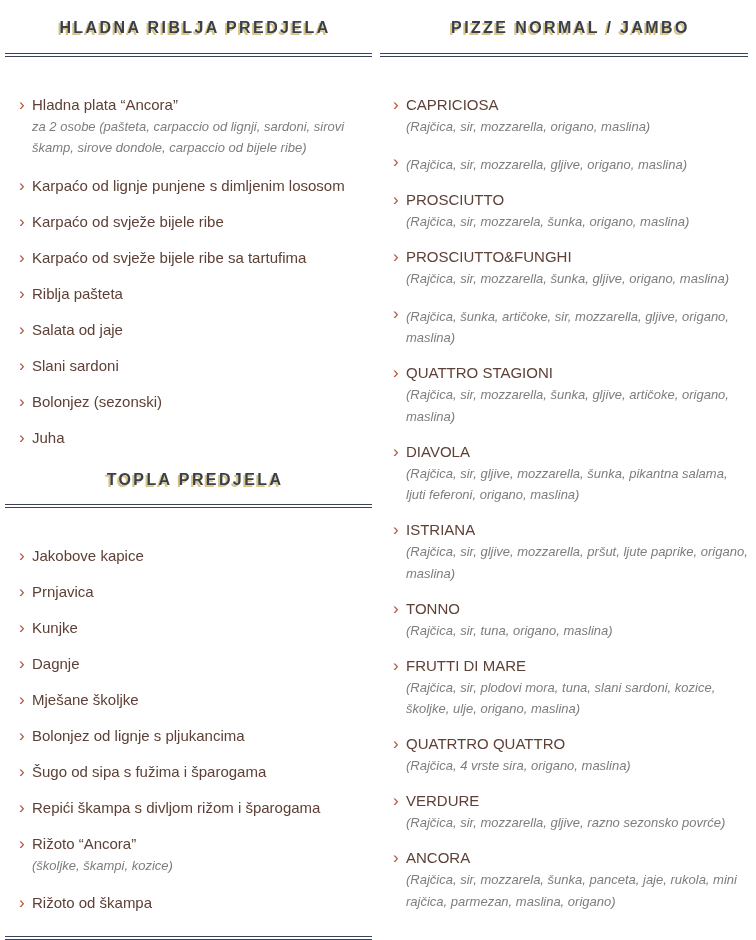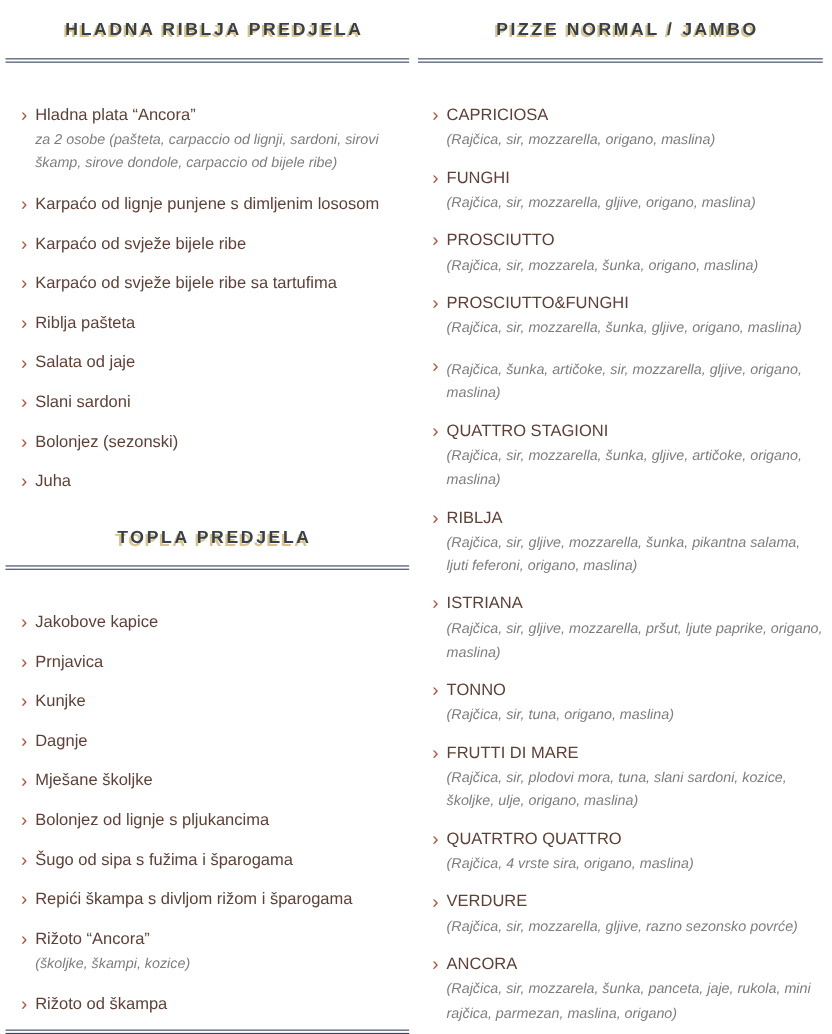--- a/index.html
+++ b/index.html
@@ -14,21 +14,21 @@
   html,body{margin:0;padding:0;}
   body{
     width:756px;height:940px;overflow:hidden;position:relative;
     background:var(--c-bg);
     font-family:"Liberation Sans","DejaVu Sans",sans-serif;
   }
   .menu{display:flex;width:756px;}
   .col{box-sizing:border-box;width:378px;position:relative;}
   .col-left{padding:4px 6px 0 5px;}
   .col-right{padding:4px 8px 0 2px;}
-  .section + .section{margin-top:32px;}
+  .section + .section{margin-top:22px;}
   .section-header{
     padding-left:13px;
     font-size:16px;font-weight:bold;letter-spacing:2.4px;
     line-height:22px;text-transform:uppercase;
     color:var(--c-heading);
     text-shadow:-2px 2px 0 var(--c-heading-shadow);
     white-space:nowrap;
     text-align:center;
   }
   .rule{
@@ -203,21 +203,20 @@
           <li class="item">
             <span class="chev">›</span>
             <div class="item-body">
               <div class="item-name">CAPRICIOSA</div>
               <div class="item-desc">(Rajčica, sir, mozzarella, origano, maslina)</div>
             </div>
           </li>
           <li class="item">
             <span class="chev">›</span>
             <div class="item-body">
-              <div class="item-name">FUNGHI</div>
               <div class="item-desc">(Rajčica, sir, mozzarella, gljive, origano, maslina)</div>
             </div>
           </li>
           <li class="item">
             <span class="chev">›</span>
             <div class="item-body">
               <div class="item-name">PROSCIUTTO</div>
               <div class="item-desc">(Rajčica, sir, mozzarela, šunka, origano, maslina)</div>
             </div>
           </li>
@@ -237,21 +236,21 @@
           <li class="item">
             <span class="chev">›</span>
             <div class="item-body">
               <div class="item-name">QUATTRO STAGIONI</div>
               <div class="item-desc">(Rajčica, sir, mozzarella, šunka, gljive, artičoke, origano, maslina)</div>
             </div>
           </li>
           <li class="item">
             <span class="chev">›</span>
             <div class="item-body">
-              <div class="item-name">RIBLJA</div>
+              <div class="item-name">DIAVOLA</div>
               <div class="item-desc">(Rajčica, sir, gljive, mozzarella, šunka, pikantna salama, ljuti feferoni, origano, maslina)</div>
             </div>
           </li>
           <li class="item">
             <span class="chev">›</span>
             <div class="item-body">
               <div class="item-name">ISTRIANA</div>
               <div class="item-desc">(Rajčica, sir, gljive, mozzarella, pršut, ljute paprike, origano, maslina)</div>
             </div>
           </li>

